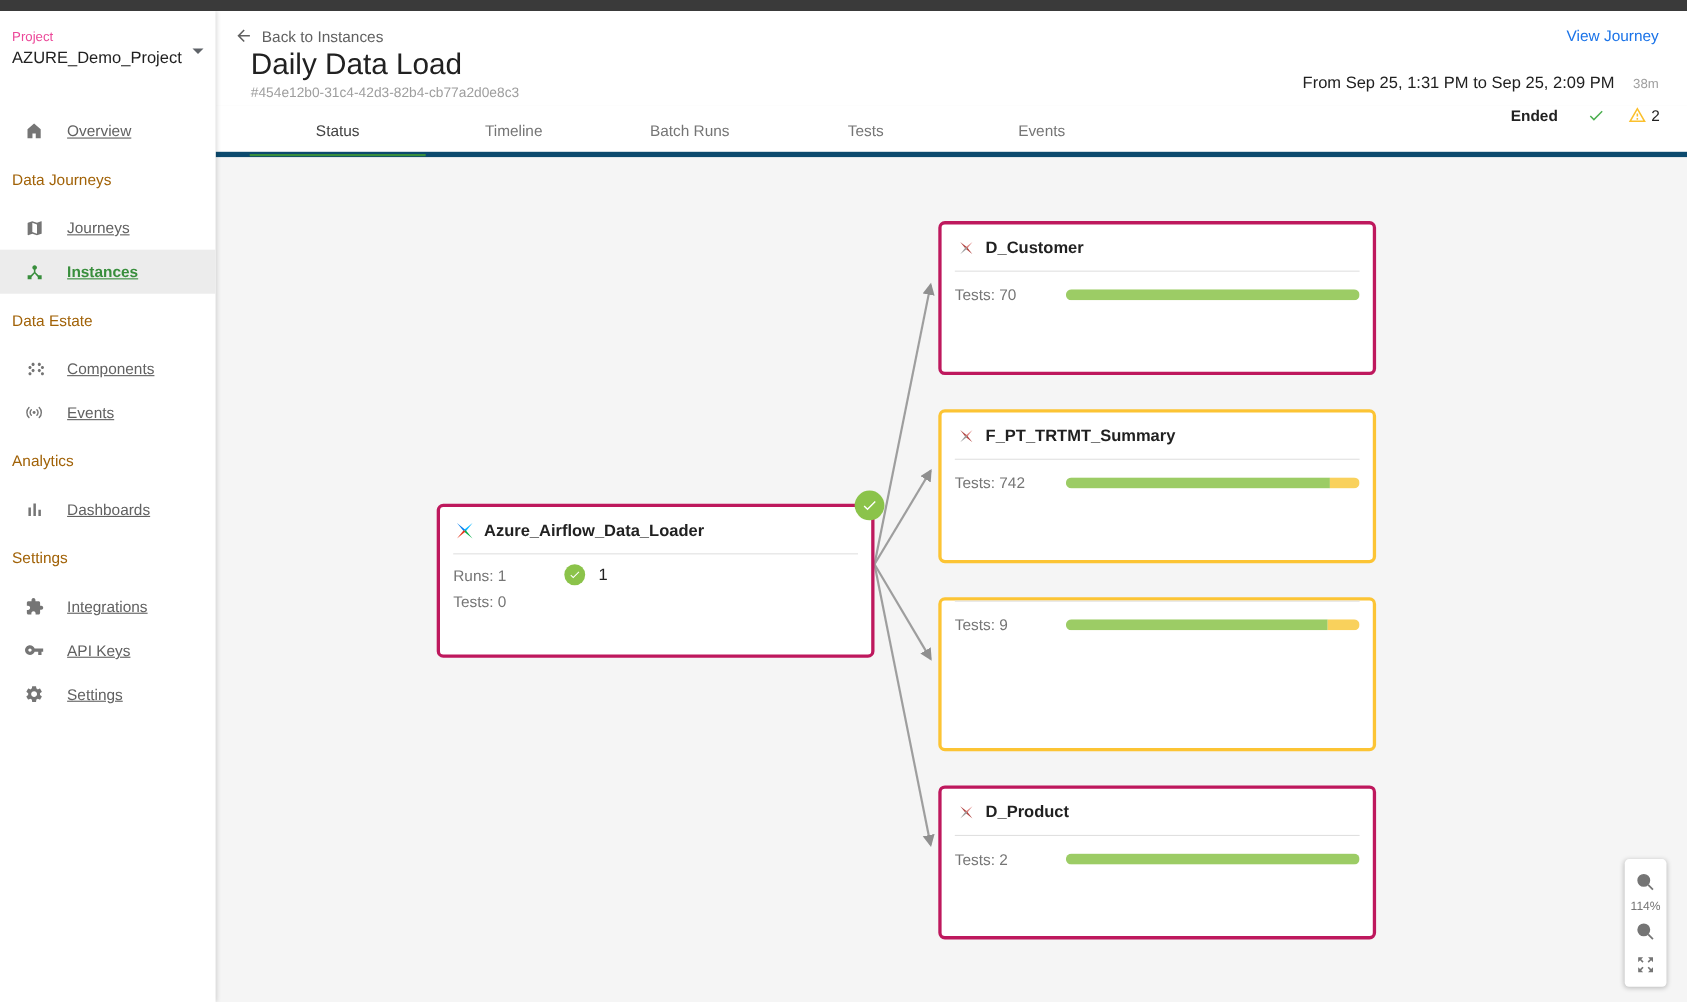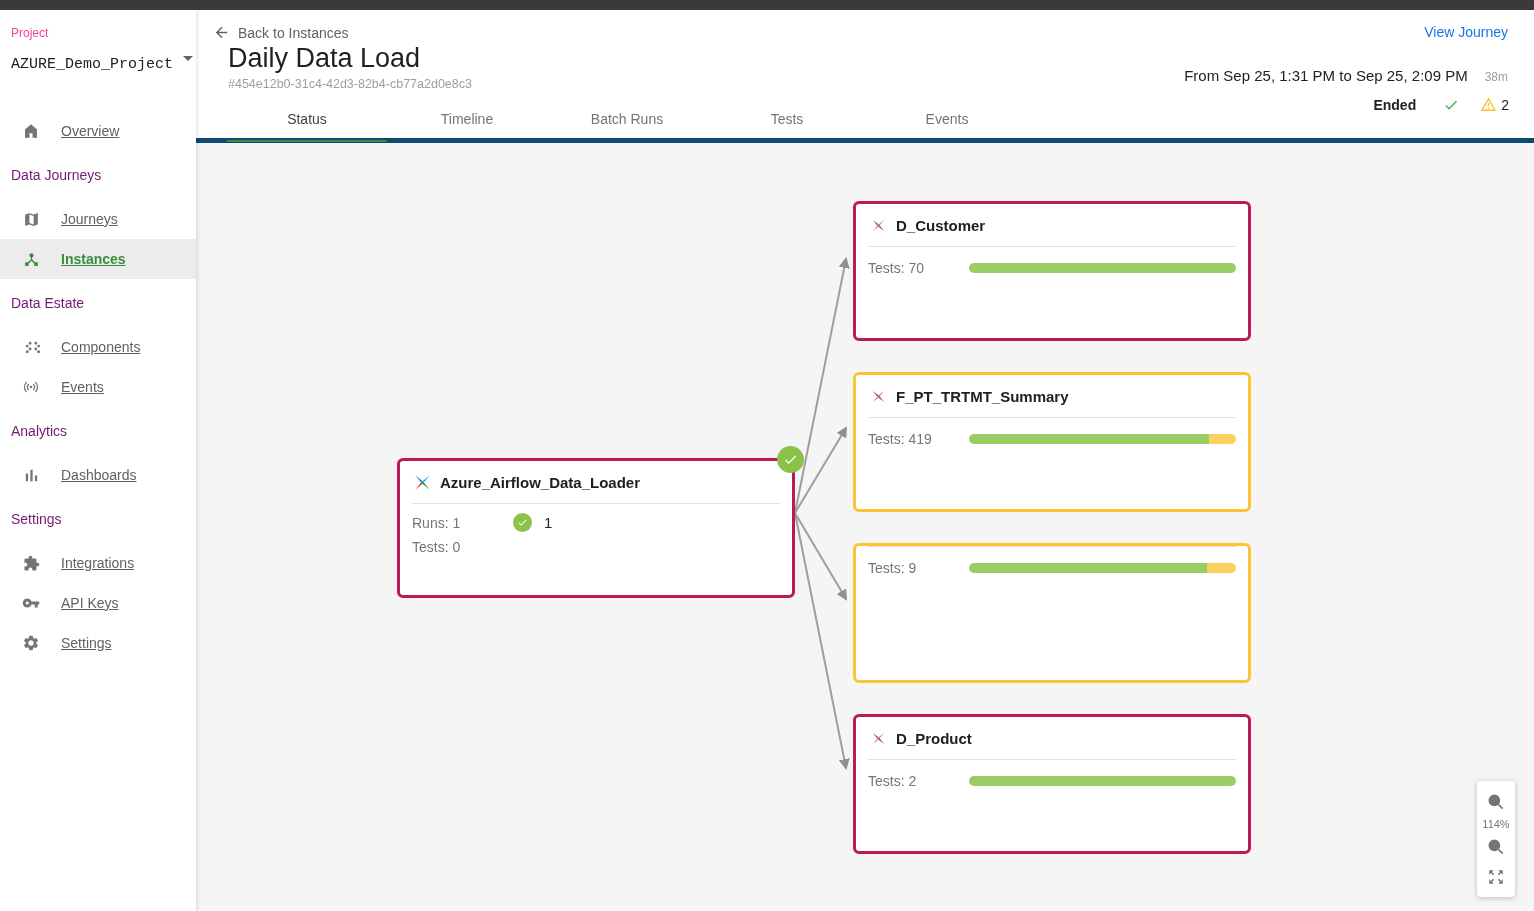--- a/index.html
+++ b/index.html
@@ -6,27 +6,27 @@
   html,body { width:1534px; height:911px; overflow:hidden;
     font-family:"Liberation Sans", sans-serif; background:#f5f5f5; color:#212121; }
 
   .topbar { position:absolute; top:0; left:0; width:1534px; height:10px; background:#3a3a3a; z-index:60; }
 
   
   .sidebar { position:absolute; top:10px; left:0; width:196px; bottom:0; background:#ffffff;
     box-shadow:1px 0 4px rgba(0,0,0,0.14); z-index:20; }
   .project-block { padding:16px 12px 0 11px; }
   .project-label { font-size:12px; color:#ec4899; }
-  .project-row { display:flex; align-items:flex-start; margin-top:16px; cursor:pointer;font-family:Liberation Mono, monospace; }
+  .project-row { display:flex; align-items:flex-start; margin-top:4px; cursor:pointer; }
   .project-name { font-size:15px; color:#212121; }
   .caret-down { width:0; height:0; border-left:5px solid transparent; border-right:5px solid transparent;
     border-top:5px solid #5f6368; margin-left:10px; }
   .nav { margin-top:38px; }
   .nav-header { height:20px; line-height:20px; margin:14px 0; padding-left:11px;
-    font-size:14px; color:#701a75; }
+    font-size:14px; color:#a16207; }
   .nav-item { height:40px; display:flex; align-items:center; padding-left:22px; cursor:pointer; }
   .nav-item .nav-icon { width:18px; height:18px; flex-shrink:0; display:flex; align-items:center; justify-content:center; }
   .nav-item .nav-icon svg { fill:#757575; }
   .nav-item .nav-label { margin-left:21px; font-size:14px; color:#616161;text-decoration:underline; }
   .nav-item.active { background:#ececec; }
   .nav-item.active .nav-label { color:#388e3c; font-weight:bold; }
   .nav-item.active .nav-icon svg { fill:#388e3c; }
 
   
   .main { position:absolute; left:196px; top:10px; right:0; bottom:0; display:flex; flex-direction:column; }
@@ -305,21 +305,21 @@
               <path d="M13 1 L7.5 8 L6 6.5 Z" fill="#e08a88"></path>
             <path d="M13 13 L6 7.5 L7.5 6 Z" fill="#b0413e"></path>
               <path d="M1 13 L6.5 6 L8 7.5 Z" fill="#9e9e9e"></path>
           </svg>
           </span>
         <span class="node-title">F_PT_TRTMT_Summary</span>
       </div>
       <div class="node-divider"></div>
       <div class="node-body">
         <div class="node-row tests-row">
-          <span class="row-label">Tests: 419</span>
+          <span class="row-label">Tests: 742</span>
           <span class="bar">
             <span class="bar-green" style="width: 90%;"></span>
               <span class="bar-yellow" style="width: 10%;"></span>
             </span>
         </div>
       </div>
     </div>
 
     <div class="node yellow" style="left:657px; top:400px;">
       <div class="node-divider"></div>

